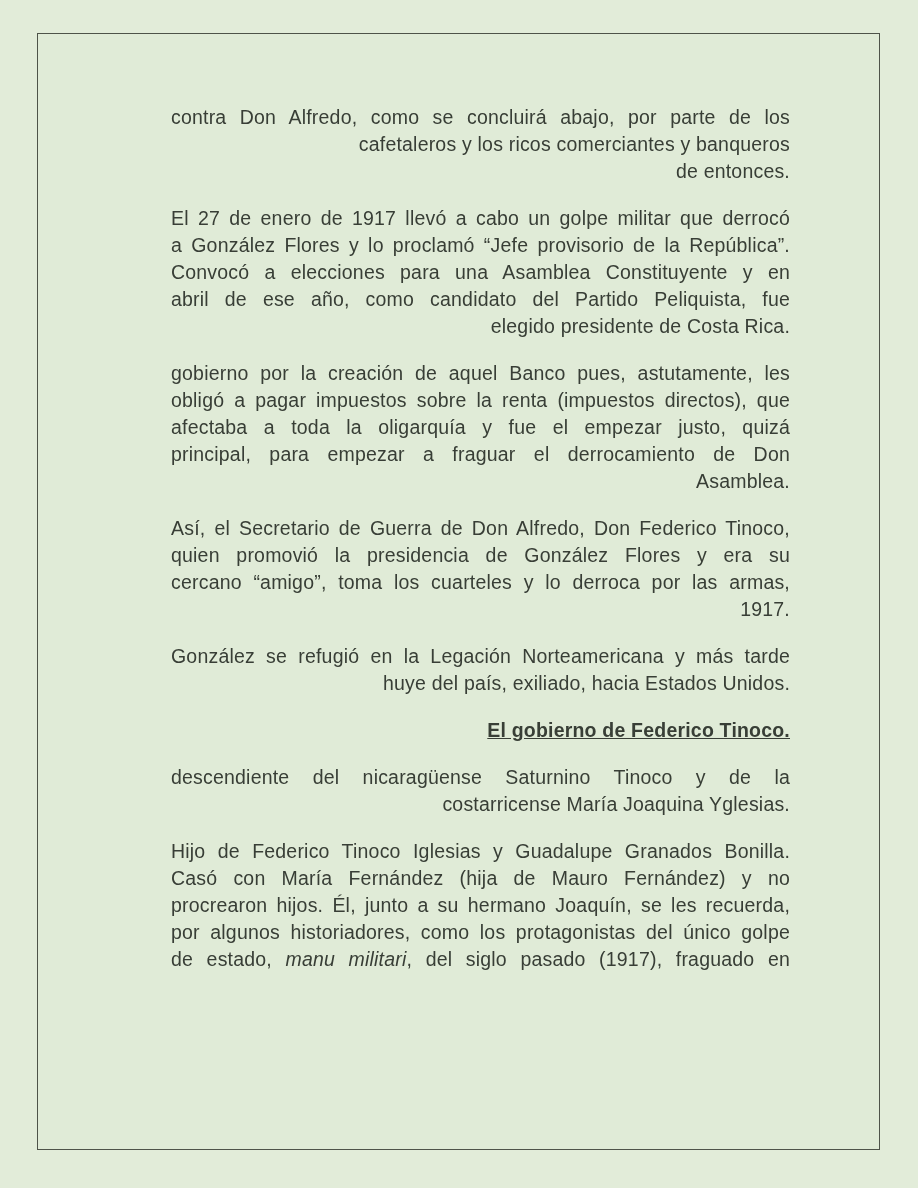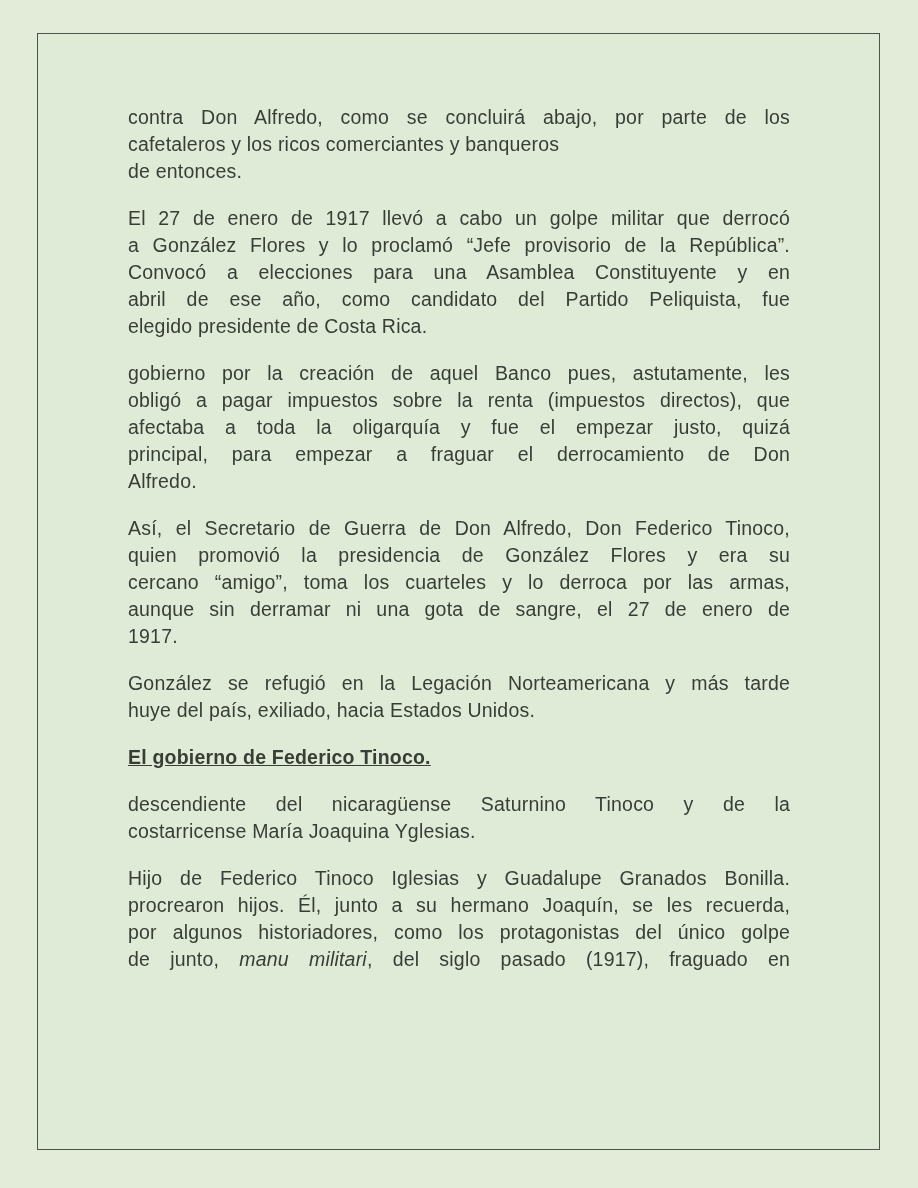--- a/index.html
+++ b/index.html
@@ -38,26 +38,27 @@
     margin: 0 0 20px 0;
   }
   .para:last-child {
     margin-bottom: 0;
   }
   .para.heading .line {
     font-weight: bold;
     text-decoration: underline;
   }
   .line {
-    text-align: left;
+    text-align: right;
     white-space: normal;
   }
   .line.just {
     text-align: justify;
     text-align-last: justify;
+    margin-left: 43px;
   }
   .italic {
     font-style: italic;
   }
 </style>
 </head>
 <body>
 
 <div class="page-frame">
   <div class="text-column">
@@ -71,40 +72,40 @@
         <div class="line just"><span>a González Flores y lo proclamó “Jefe provisorio de la República”.</span></div>
         <div class="line just"><span>Convocó a elecciones para una Asamblea Constituyente y en</span></div>
         <div class="line just"><span>abril de ese año, como candidato del Partido Peliquista, fue</span></div>
         <div class="line"><span>elegido presidente de Costa Rica.</span></div>
       </div>
       <div class="para body">
         <div class="line just"><span>gobierno por la creación de aquel Banco pues, astutamente, les</span></div>
         <div class="line just"><span>obligó a pagar impuestos sobre la renta (impuestos directos), que</span></div>
         <div class="line just"><span>afectaba a toda la oligarquía y fue el empezar justo, quizá</span></div>
         <div class="line just"><span>principal, para empezar a fraguar el derrocamiento de Don</span></div>
-        <div class="line"><span>Alfredo.</span></div>
+        <div class="line"><span>Asamblea.</span></div>
       </div>
       <div class="para body">
         <div class="line just"><span>Así, el Secretario de Guerra de Don Alfredo, Don Federico Tinoco,</span></div>
         <div class="line just"><span>quien promovió la presidencia de González Flores y era su</span></div>
         <div class="line just"><span>cercano “amigo”, toma los cuarteles y lo derroca por las armas,</span></div>
-        <div class="line just"><span>aunque sin derramar ni una gota de sangre, el 27 de enero de</span></div>
         <div class="line"><span>1917.</span></div>
       </div>
       <div class="para body">
         <div class="line just"><span>González se refugió en la Legación Norteamericana y más tarde</span></div>
         <div class="line"><span>huye del país, exiliado, hacia Estados Unidos.</span></div>
       </div>
       <div class="para heading">
         <div class="line"><span>El gobierno de Federico Tinoco.</span></div>
       </div>
       <div class="para body">
         <div class="line just"><span>descendiente del nicaragüense Saturnino Tinoco y de la</span></div>
         <div class="line"><span>costarricense María Joaquina Yglesias.</span></div>
       </div>
       <div class="para body">
         <div class="line just"><span>Hijo de Federico Tinoco Iglesias y Guadalupe Granados Bonilla.</span></div>
+        <div class="line just"><span>Casó con María Fernández (hija de Mauro Fernández) y no</span></div>
         <div class="line just"><span>procrearon hijos. Él, junto a su hermano Joaquín, se les recuerda,</span></div>
         <div class="line just"><span>por algunos historiadores, como los protagonistas del único golpe</span></div>
-        <div class="line just"><span>de junto, </span><span class="italic">manu militari</span><span>, del siglo pasado (1917), fraguado en</span></div>
+        <div class="line just"><span>de estado, </span><span class="italic">manu militari</span><span>, del siglo pasado (1917), fraguado en</span></div>
       </div>
     </div>
 </div>
 
 </body></html>

